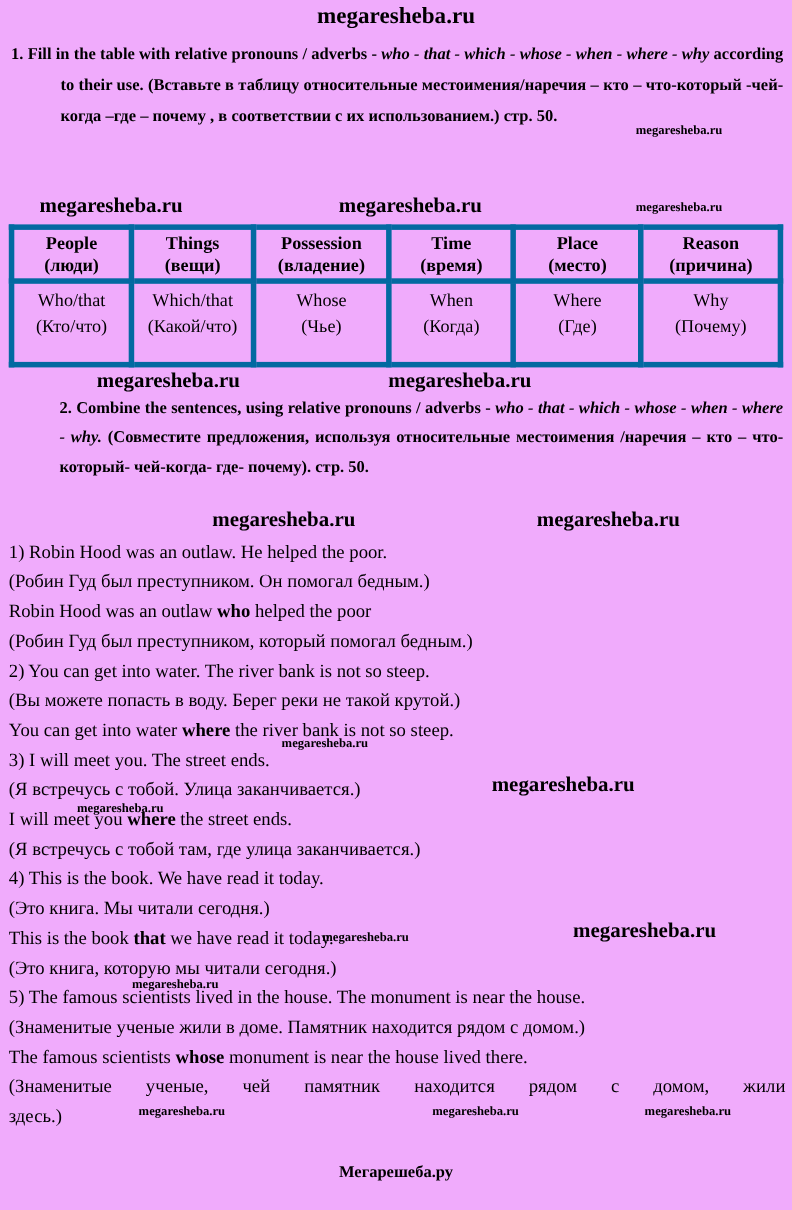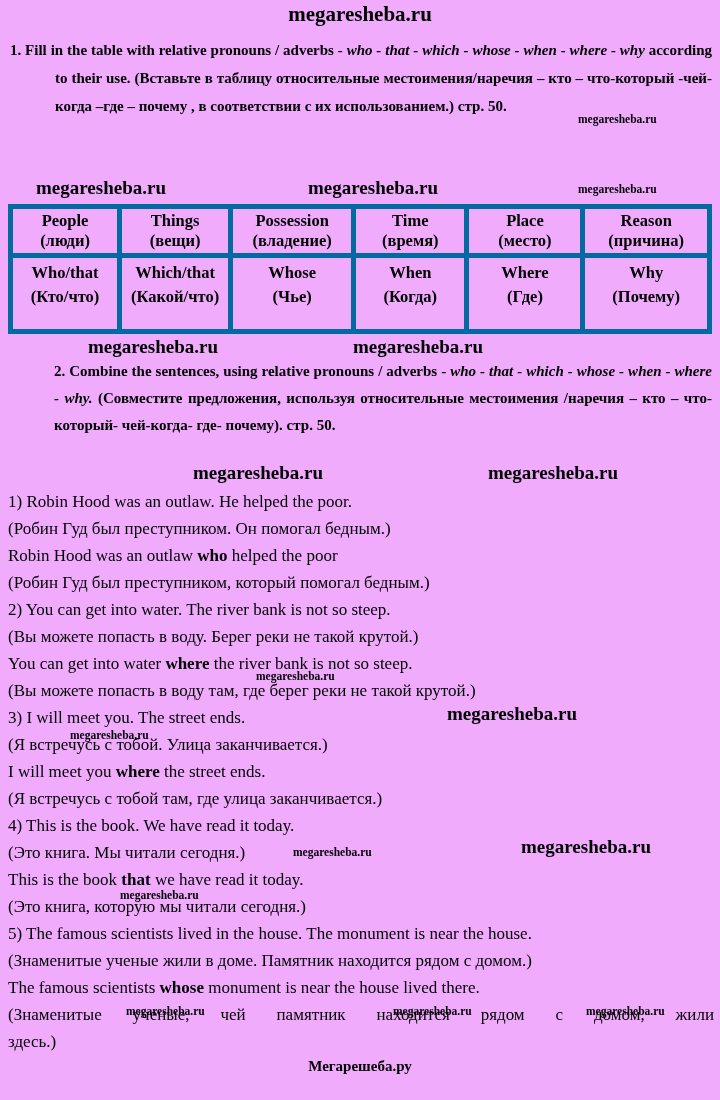--- a/index.html
+++ b/index.html
@@ -20,21 +20,21 @@
   .intro1 { top:36px; left:10px; width:702px; padding-left:45px; text-indent:-45px; }
   .intro2 { top:358px; left:8px; width:704px; padding-left:46px; line-height:27px; }
   .answer-table {
     position:absolute; top:204px; left:8px; width:704px;
     border-collapse:collapse; table-layout:fixed;
   }
   .answer-table th, .answer-table td {
     border:5px solid #0369a1; text-align:center; font-size:16.5px; padding:2px 1px;
   }
   .answer-table th { font-weight:bold; line-height:20px; height:44px; vertical-align:middle; }
-  .answer-table td { vertical-align:top; height:76px; line-height:24px; padding-top:3px; font-weight:bold; }
+  .answer-table td { vertical-align:top; height:76px; line-height:24px; padding-top:3px; font-weight:normal; }
   .cell-line { display:block; }
   .sentences { position:absolute; top:488px; left:8px; width:706px; font-size:17px; }
   .sentences p { line-height:27px; }
   .just-last { text-align:justify; text-align-last:justify; }
   .doc-footer {
     position:absolute; top:1058px; left:0; width:100%;
     text-align:center; font-size:15px; font-weight:bold;
   }
   .wm { position:absolute; font-weight:bold; white-space:nowrap; color:#000; z-index:3; }
   .wm-lg { font-size:19px; }
@@ -112,21 +112,20 @@
 
   <div class="sentences">
     <p>1) Robin Hood was an outlaw. He helped the poor.</p>
     <p>(Робин Гуд был преступником. Он помогал бедным.)</p>
     <p><span>Robin Hood was an outlaw </span><b>who</b><span> helped the poor</span></p>
     <p>(Робин Гуд был преступником, который помогал бедным.)</p>
 
     <p>2) You can get into water. The river bank is not so steep.</p>
     <p>(Вы можете попасть в воду. Берег реки не такой крутой.)</p>
     <p><span>You can get into water </span><b>where</b><span> the river bank is not so steep.</span></p>
-    <p>(Вы можете попасть в воду там, где берег реки не такой крутой.)</p>
 
     <p>3) I will meet you. The street ends.</p>
     <p>(Я встречусь с тобой. Улица заканчивается.)</p>
     <p><span>I will meet you </span><b>where</b><span> the street ends.</span></p>
     <p>(Я встречусь с тобой там, где улица заканчивается.)</p>
 
     <p>4) This is the book. We have read it today.</p>
     <p>(Это книга. Мы читали сегодня.)</p>
     <p><span>This is the book </span><b>that</b><span> we have read it today.</span></p>
     <p>(Это книга, которую мы читали сегодня.)</p>

